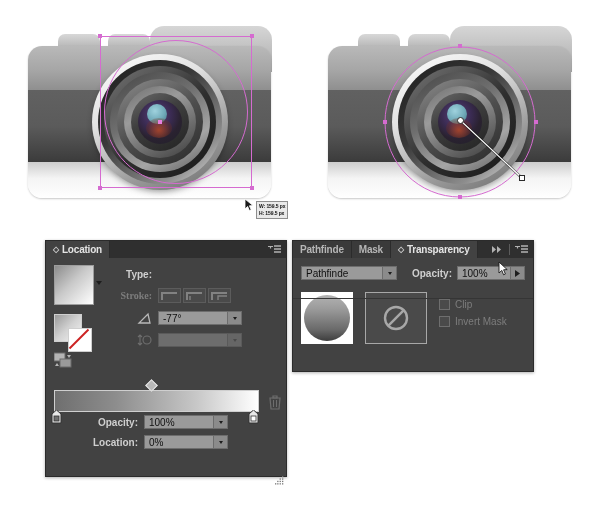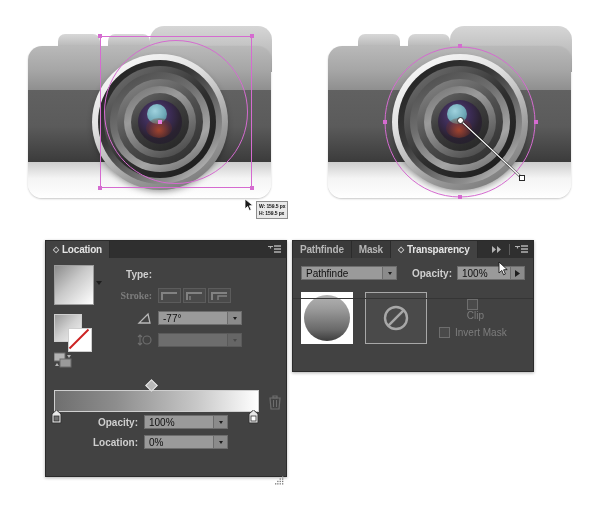--- a/index.html
+++ b/index.html
@@ -428,21 +428,21 @@
         <div class="thumb-obj">
           <div class="thumb-circle"></div>
         </div>
         <div class="thumb-mask" style="margin-left:12px;">
           <svg width="30" height="30" viewBox="0 0 30 30">
             <circle cx="15" cy="15" r="11" fill="none" stroke="#a8a8a8" stroke-width="2.4"></circle>
             <line x1="7.2" y1="22.8" x2="22.8" y2="7.2" stroke="#a8a8a8" stroke-width="2.4"></line>
           </svg>
         </div>
         <div style="margin-left:12px;">
-          <div style="display:flex;align-items:center;margin-top:7px;flex-direction:column;">
+          <div style="display:flex;align-items:center;margin-top:7px;">
             <span class="chk"></span>
             <span class="chk-lbl">Clip</span>
           </div>
           <div style="display:flex;align-items:center;margin-top:6px;">
             <span class="chk"></span>
             <span class="chk-lbl">Invert Mask</span>
           </div>
         </div>
       </div>
     </div>

